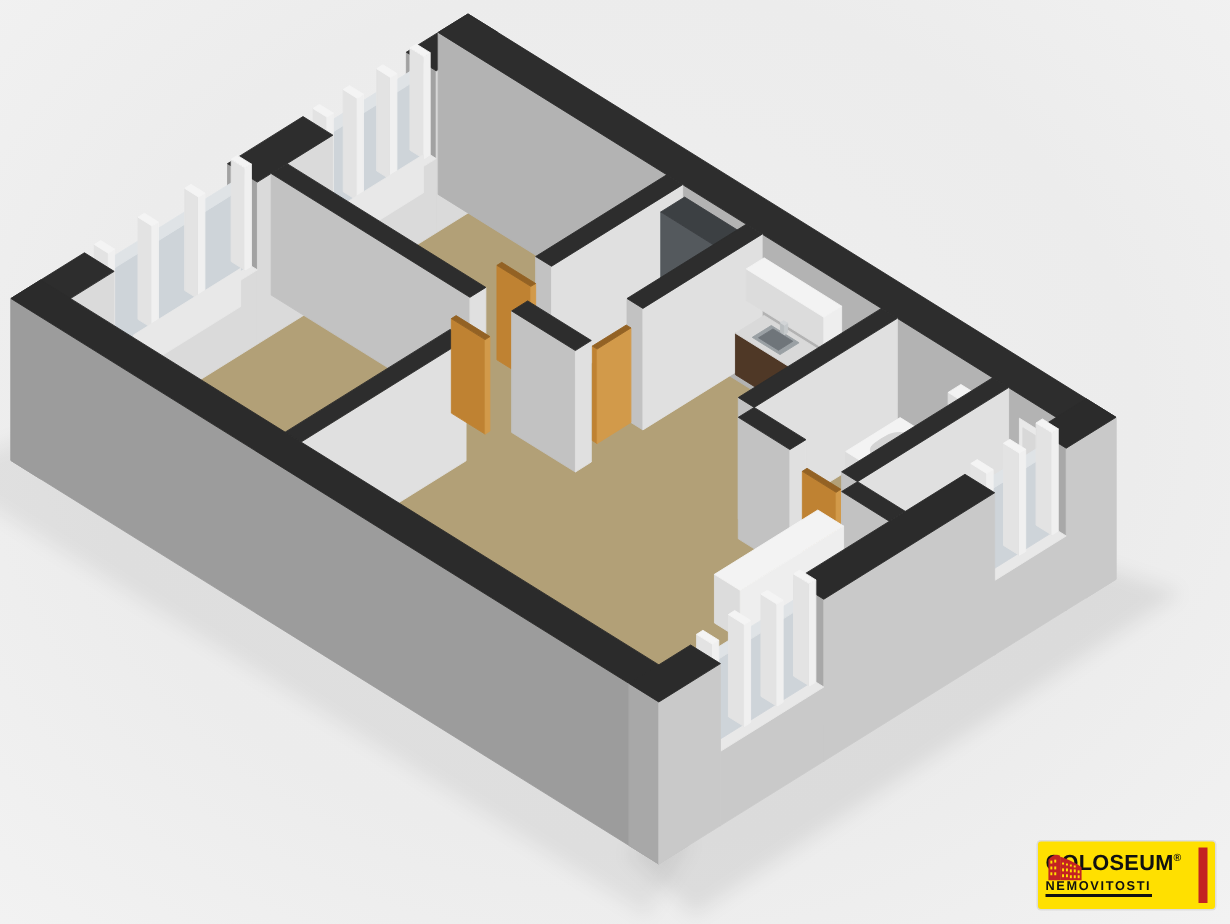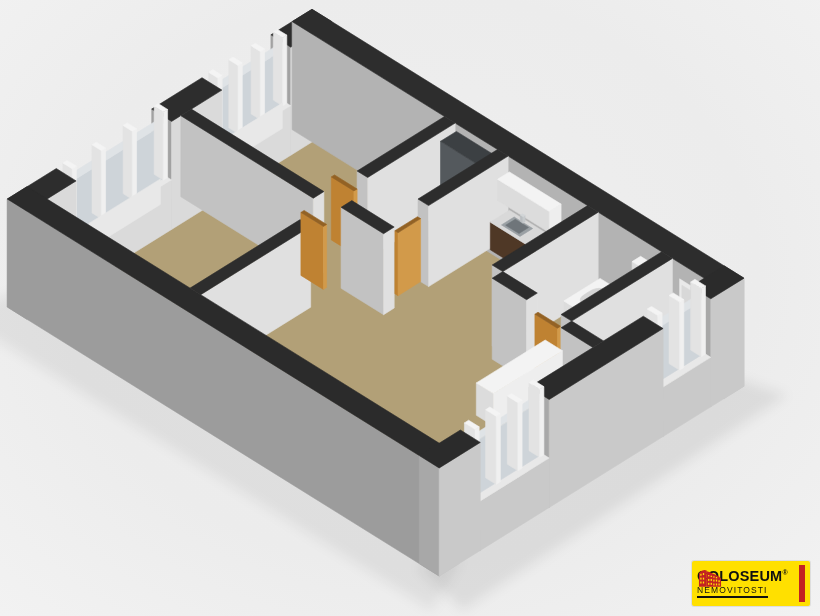--- a/index.html
+++ b/index.html
@@ -8,21 +8,21 @@
   .stage svg{position:absolute;left:0;top:0;}
   
   .logo{position:absolute;right:10px;bottom:10px;width:118px;height:45px;background:#FFE000;
         border-radius:2px;box-shadow:0 0 0 1px rgba(0,0,0,0.08);}
   .logo-row{position:absolute;left:5px;top:4px;right:16px;bottom:4px;display:flex;align-items:center;gap:3px;}
   .logo-redbar{position:absolute;right:5px;top:4px;bottom:4px;width:6px;background:#C32222;}
   .logo-icon{flex:0 0 auto;}
   .logo-text{flex:1;display:flex;flex-direction:column;align-items:flex-start;line-height:1;}
   .logo-title{font-weight:bold;font-size:14.5px;letter-spacing:0.2px;color:#111;white-space:nowrap;}
   .logo-title .reg{font-size:7px;vertical-align:super;font-weight:bold;}
-  .logo-subtitle{font-weight:normal;font-size:8.5px;letter-spacing:1.1px;color:#111;margin-top:2px;
+  .logo-subtitle{font-weight:bold;font-size:8.5px;letter-spacing:1.1px;color:#111;margin-top:2px;
                  border-bottom:2px solid #111;padding-bottom:2px;}
 </style>
 </head>
 <body>
 
 <div class="stage">
   <svg width="820" height="616" viewBox="0 0 820 616" xmlns="http://www.w3.org/2000/svg">
     <defs>
       <filter id="soft" x="-30%" y="-30%" width="160%" height="160%">
         <feGaussianBlur stdDeviation="6"></feGaussianBlur>

